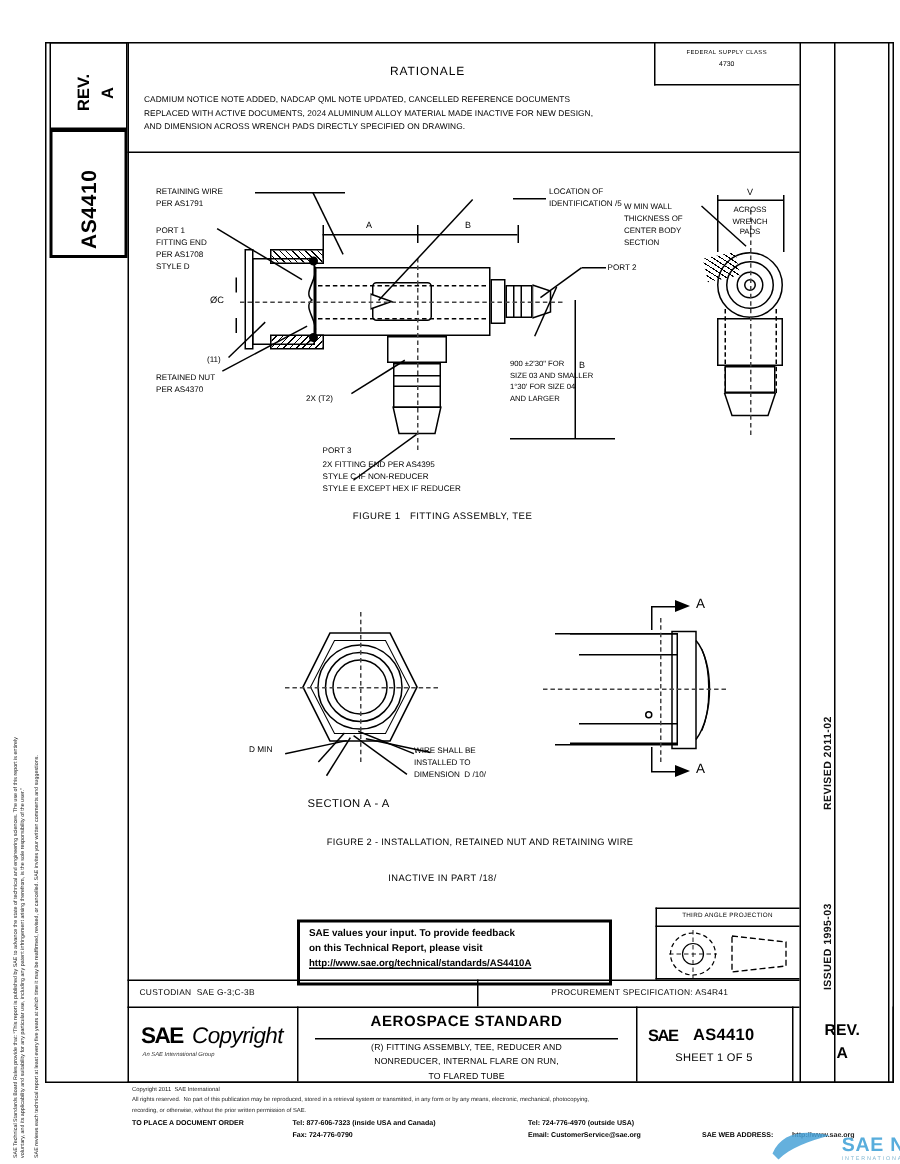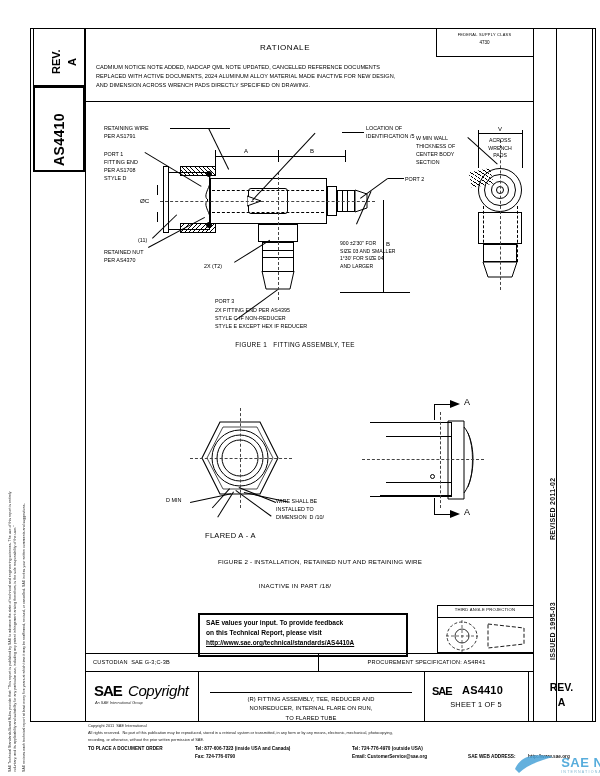--- a/index.html
+++ b/index.html
@@ -241,21 +241,21 @@
     <div class="lead" style="left:230px;top:489px;width:26px;transform:rotate(132deg);"></div>
 
     <div class="lead" style="left:190px;top:502px;width:42px;transform:rotate(-12deg);"></div>
     <div class="txt" style="left:166px;top:497px;font-size:5.5px;">D MIN</div>
 
     <div class="lead" style="left:244px;top:492px;width:44px;transform:rotate(12deg);"></div>
     <div class="txt" style="left:276px;top:497px;font-size:5.4px;line-height:1.5;">WIRE SHALL BE
 INSTALLED TO
 DIMENSION  D /10/</div>
 
-    <div class="txt" style="left:205px;top:532px;font-size:7.5px;letter-spacing:.3px;">FLARED A - A</div>
+    <div class="txt" style="left:205px;top:532px;font-size:7.5px;letter-spacing:.3px;">SECTION A - A</div>
 
     <div class="sld" style="left:380px;top:422px;width:72px;height:74px;border-width:1px 1px 1px 0;"></div>
     <div class="ln hl" style="left:370px;top:422px;width:82px;"></div>
     <div class="ln hl" style="left:370px;top:496px;width:82px;"></div>
     <div class="ln hl" style="left:386px;top:436px;width:66px;"></div>
     <div class="ln hl" style="left:386px;top:482px;width:66px;"></div>
     <svg style="position:absolute;left:444px;top:415px;" width="34" height="90" viewBox="0 0 34 90">
       <path d="M4 6 L20 6 L20 84 L4 84 Z" fill="none" stroke="#000" stroke-width="1"></path>
       <path d="M20 12 C 32 26, 32 62, 20 78" fill="none" stroke="#000" stroke-width="1"></path>
       <path d="M24 18 C 30 32, 30 58, 24 72" fill="none" stroke="#000" stroke-width="0.8"></path>
@@ -311,20 +311,21 @@
   <div class="ln vl" style="left:528px;top:671px;height:50px;"></div>
   <div class="ln vl" style="left:595px;top:671px;height:50px;"></div>
   <div class="ln hl" style="left:210px;top:692px;width:202px;"></div>
 
   <div class="tb-cell" style="left:92px;top:682px;width:100px;height:30px;">
     <span class="sae-logo" style="position:absolute;left:2px;top:0;font-size:15px;font-style:normal;letter-spacing:-1px;">SAE</span>
     <span class="sae-logo" style="position:absolute;left:36px;top:0;font-size:15px;font-weight:normal;letter-spacing:-0.4px;">Copyright</span>
     <span style="position:absolute;left:3px;top:18px;font-size:3.9px;font-style:italic;color:#333;">An SAE International Group</span>
   </div>
 
+  <div class="txt ctr" style="left:198px;top:676px;width:226px;font-size:10px;font-weight:bold;letter-spacing:.4px;">AEROSPACE STANDARD</div>
   <div class="txt ctr" style="left:200px;top:695px;width:222px;font-size:5.8px;line-height:1.6;letter-spacing:.1px;">(R) FITTING ASSEMBLY, TEE, REDUCER AND
 NONREDUCER, INTERNAL FLARE ON RUN,
 TO FLARED TUBE</div>
 
   <div class="txt" style="left:432px;top:685px;font-size:11px;font-weight:bold;letter-spacing:-1px;">SAE</div>
   <div class="txt" style="left:462px;top:684px;font-size:11px;font-weight:bold;letter-spacing:.2px;">AS4410</div>
   <div class="txt ctr" style="left:424px;top:701px;width:104px;font-size:7.4px;letter-spacing:.2px;">SHEET 1 OF 5</div>
 
   <div class="txt ctr" style="left:528px;top:682px;width:67px;font-size:10.5px;font-weight:bold;">REV.</div>
   <div class="txt ctr" style="left:528px;top:697px;width:67px;font-size:10.5px;font-weight:bold;">A</div>

